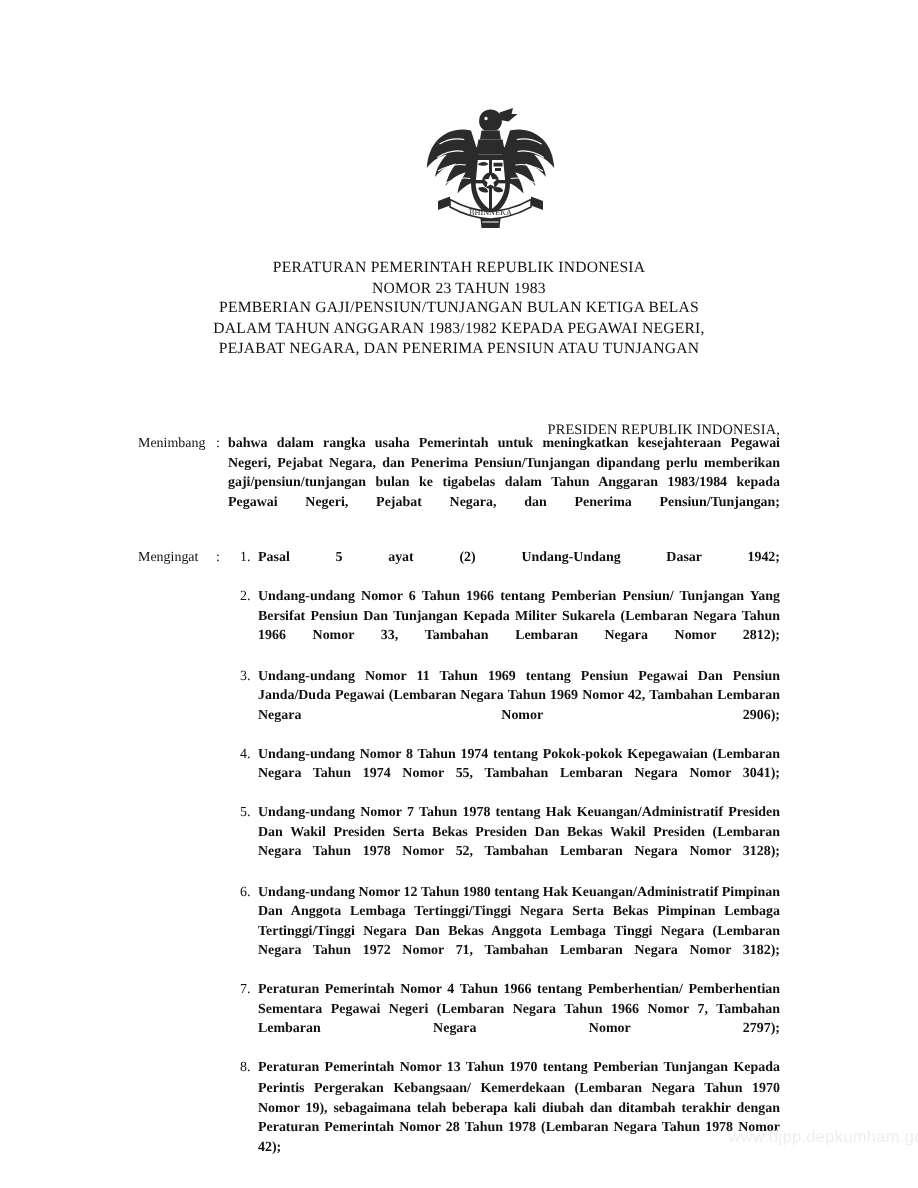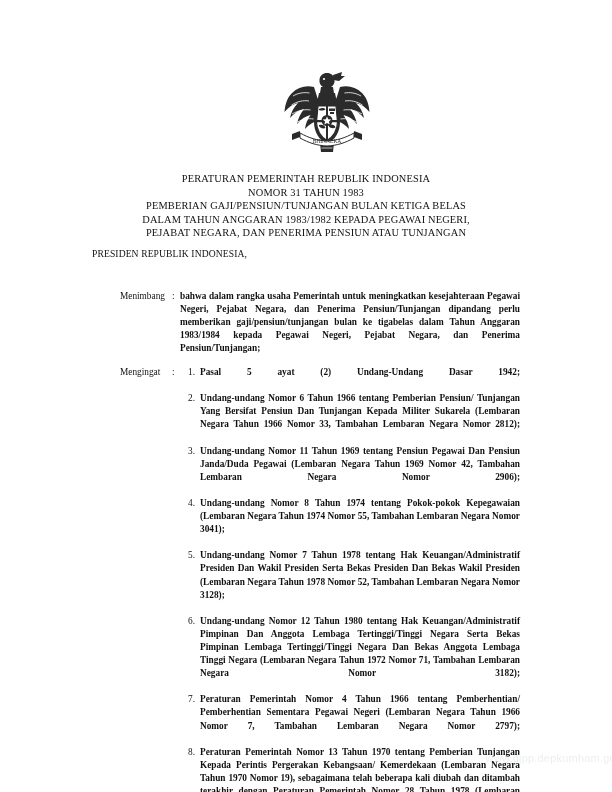--- a/index.html
+++ b/index.html
@@ -55,22 +55,22 @@
   .title-block .tline {
     display: block;
     white-space: nowrap;
   }
 
   
   .presiden {
     position: absolute;
     left: 92px;
     width: 428px;
-    top: 247px;
-    text-align: left;
+    top: 280px;
+    text-align: right;
     font-size: 9.6px;
     line-height: 13px;
     letter-spacing: 0.1px;
     color: #111111;
   }
 
   
   .clause {
     position: absolute;
     left: 92px;
@@ -78,21 +78,20 @@
     font-size: 9.3px;
     line-height: 13.1px;
     color: #111111;
   }
   #clause-menimbang { top: 290px; }
   #clause-mengingat { top: 366px; }
 
   .clause-row {
     display: flex;
     align-items: flex-start;
-    margin-left: 28px;
   }
   .clause-label {
     width: 52px;
     flex: 0 0 52px;
     white-space: nowrap;
   }
   .clause-colon {
     width: 8px;
     flex: 0 0 8px;
     text-align: left;
@@ -209,21 +208,21 @@
         <path d="M18 128 L34 122 L34 134 L18 140 Z"></path>
         <path d="M158 128 L142 122 L142 134 L158 140 Z"></path>
         <path d="M34 126 C52 136 68 141 88 142 C108 141 124 136 142 126 L142 136 C124 146 108 151 88 152 C68 151 52 146 34 136 Z" fill="#ffffff" stroke="#2b2b2b" stroke-width="2"></path>
         <text x="88" y="146" font-size="11" font-family="'Liberation Serif', serif" text-anchor="middle" fill="#2b2b2b">BHINNEKA</text>
       </g>
     </svg>
   </div>
 
   <div class="title-block">
     <span class="tline">PERATURAN PEMERINTAH REPUBLIK INDONESIA</span>
-    <span class="tline">NOMOR 31 TAHUN 1983</span>
+    <span class="tline">NOMOR 23 TAHUN 1983</span>
     <span class="tline">PEMBERIAN GAJI/PENSIUN/TUNJANGAN BULAN KETIGA BELAS</span>
     <span class="tline">DALAM TAHUN ANGGARAN 1983/1982 KEPADA PEGAWAI NEGERI,</span>
     <span class="tline">PEJABAT NEGARA, DAN PENERIMA PENSIUN ATAU TUNJANGAN</span>
   </div>
 
   <div class="presiden">PRESIDEN REPUBLIK INDONESIA,</div>
 
   <div class="clause" id="clause-menimbang">
     <div class="clause-row">
       <div class="clause-label">Menimbang</div>

